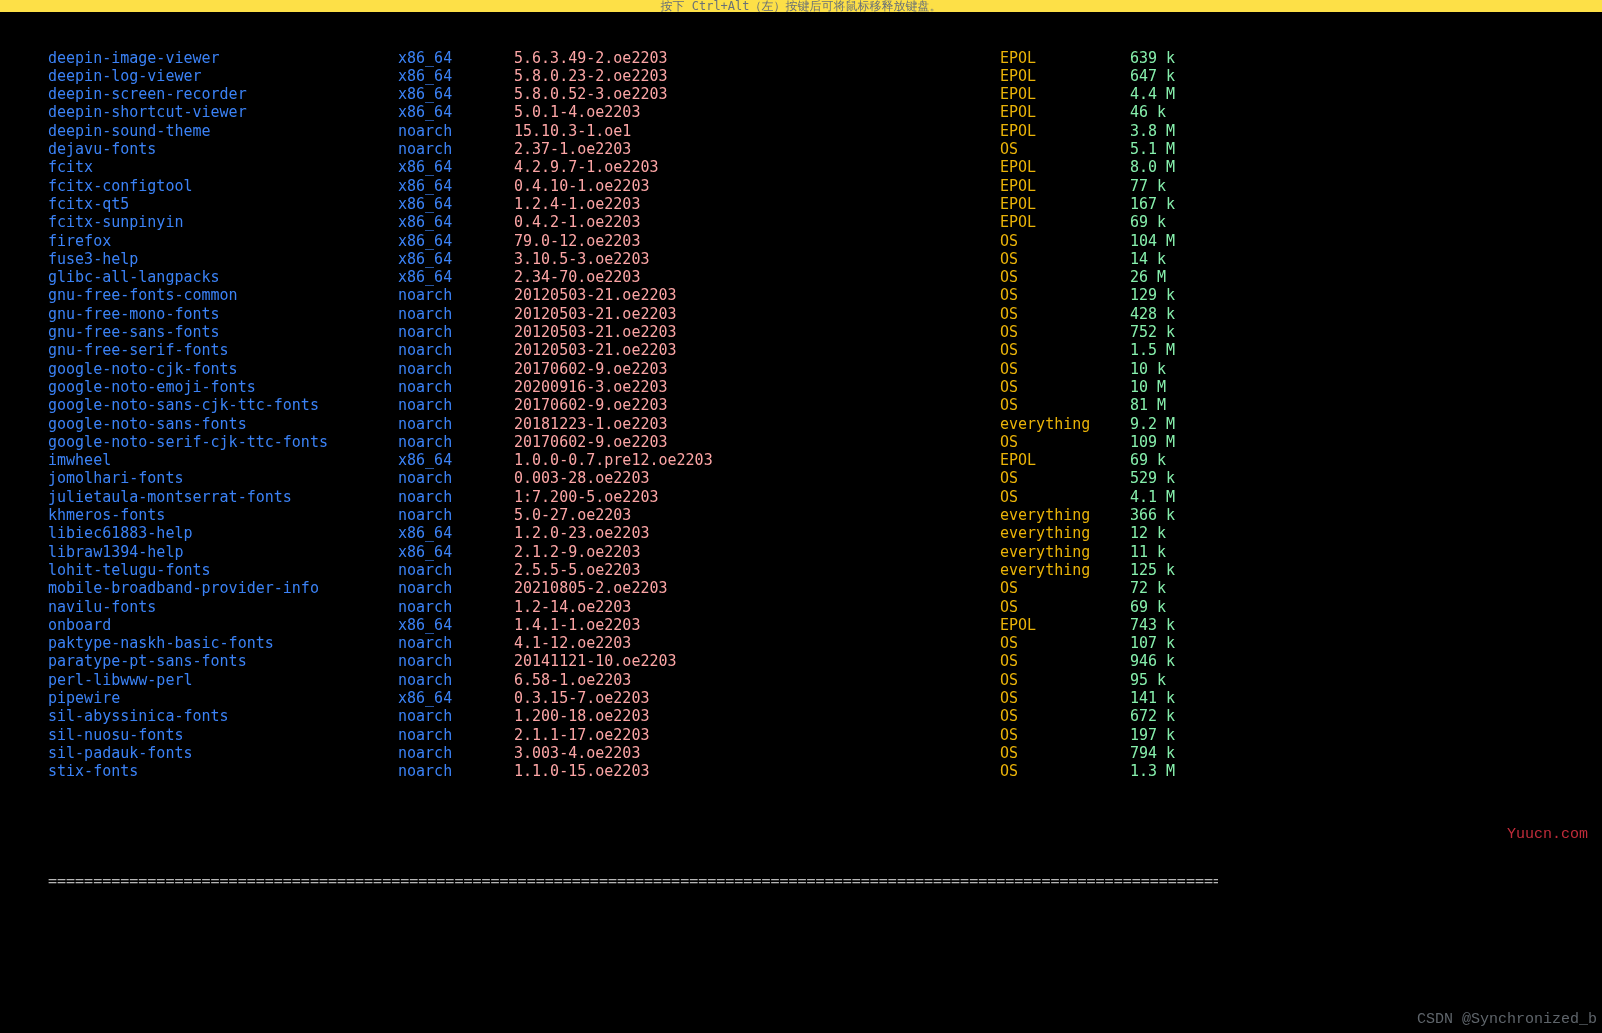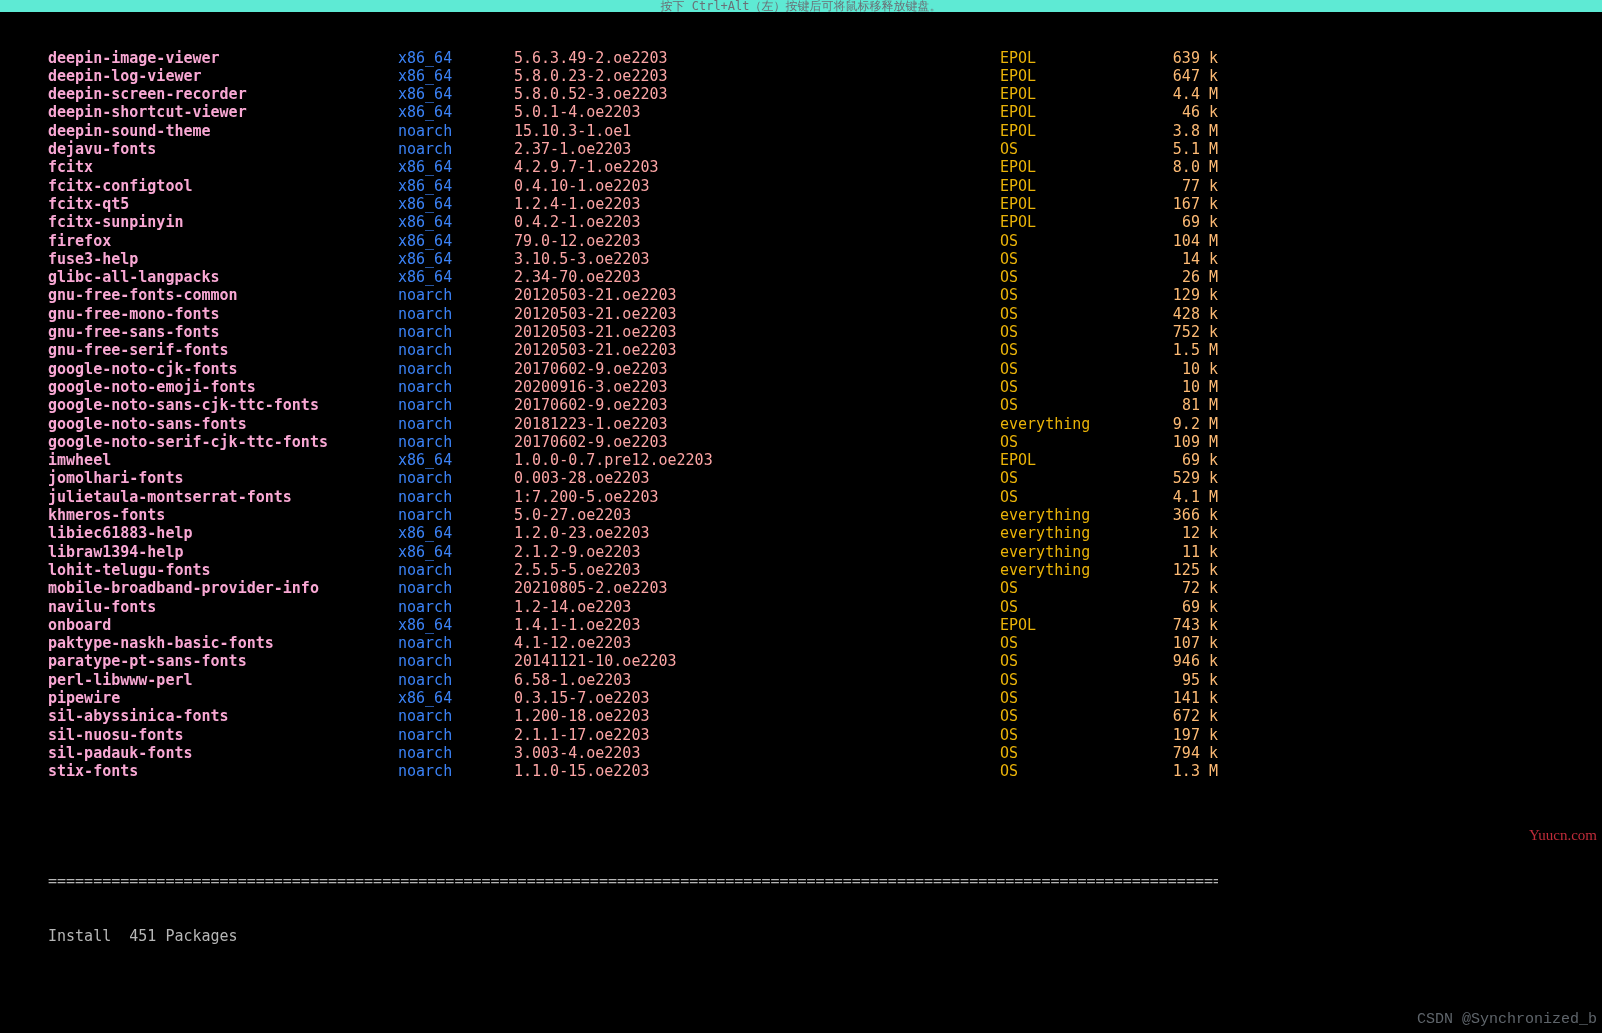--- a/index.html
+++ b/index.html
@@ -1,39 +1,38 @@
 <!DOCTYPE html>
 <html><head>
 <meta charset="utf-8">
 <style>
   html,body{margin:0;padding:0;background:#000;color:#ccc;font-family:"DejaVu Sans Mono","Consolas","Menlo",monospace;font-size:15px;line-height:18.3px;overflow:hidden;width:1602px;height:1033px}
-  .topbar{position:absolute;top:0;left:0;right:0;height:12px;background:#5eead4;color:#6a7177;font-size:12px;text-align:center;line-height:12px;white-space:nowrap;overflow:hidden}
+  .topbar{position:absolute;top:0;left:0;right:0;height:12px;background:#fde047;color:#6a7177;font-size:12px;text-align:center;line-height:12px;white-space:nowrap;overflow:hidden}
   .term{position:absolute;top:12px;left:48px;width:1170px;white-space:pre}
   .row{display:flex}
-  .c-name{width:350px;color:#f9a8d4;font-weight:bold}
+  .c-name{width:350px;color:#3b82f6;font-weight:normal}
   .c-arch{width:116px;color:#3b82f6}
   .c-ver{width:486px;color:#fca5a5}
   .c-repo{width:130px;color:#eab308}
-  .c-size{flex:1;text-align:right;color:#fdba74}
+  .c-size{flex:1;text-align:left;color:#86efac}
   .gray{color:#b6b6b6}
   .emptyrow{height:18.3px}
   .fill{letter-spacing:0;white-space:pre;color:#b6b6b6;width:1170px;overflow:hidden}
-  .wm1{position:absolute;right:5px;top:826px;color:#c12c3a;font-size:15px;font-family:Liberation Serif, serif}
+  .wm1{position:absolute;right:14px;top:826px;color:#c12c3a;font-size:15px;font-family:Liberation Mono, monospace}
   .wm2{position:absolute;right:5px;bottom:4px;color:#5f656b;font-size:15px;font-family:Liberation Mono, monospace}
 </style>
 </head>
 <body>
 
 <div class="topbar">按下 Ctrl+Alt（左）按键后可将鼠标移释放键盘。</div>
 
 <div class="term">
   <div id="rows"><div class="row"><span class="c-name">deepin-image-viewer</span><span class="c-arch">x86_64</span><span class="c-ver">5.6.3.49-2.oe2203</span><span class="c-repo">EPOL</span><span class="c-size">639 k</span></div><div class="row"><span class="c-name">deepin-log-viewer</span><span class="c-arch">x86_64</span><span class="c-ver">5.8.0.23-2.oe2203</span><span class="c-repo">EPOL</span><span class="c-size">647 k</span></div><div class="row"><span class="c-name">deepin-screen-recorder</span><span class="c-arch">x86_64</span><span class="c-ver">5.8.0.52-3.oe2203</span><span class="c-repo">EPOL</span><span class="c-size">4.4 M</span></div><div class="row"><span class="c-name">deepin-shortcut-viewer</span><span class="c-arch">x86_64</span><span class="c-ver">5.0.1-4.oe2203</span><span class="c-repo">EPOL</span><span class="c-size">46 k</span></div><div class="row"><span class="c-name">deepin-sound-theme</span><span class="c-arch">noarch</span><span class="c-ver">15.10.3-1.oe1</span><span class="c-repo">EPOL</span><span class="c-size">3.8 M</span></div><div class="row"><span class="c-name">dejavu-fonts</span><span class="c-arch">noarch</span><span class="c-ver">2.37-1.oe2203</span><span class="c-repo">OS</span><span class="c-size">5.1 M</span></div><div class="row"><span class="c-name">fcitx</span><span class="c-arch">x86_64</span><span class="c-ver">4.2.9.7-1.oe2203</span><span class="c-repo">EPOL</span><span class="c-size">8.0 M</span></div><div class="row"><span class="c-name">fcitx-configtool</span><span class="c-arch">x86_64</span><span class="c-ver">0.4.10-1.oe2203</span><span class="c-repo">EPOL</span><span class="c-size">77 k</span></div><div class="row"><span class="c-name">fcitx-qt5</span><span class="c-arch">x86_64</span><span class="c-ver">1.2.4-1.oe2203</span><span class="c-repo">EPOL</span><span class="c-size">167 k</span></div><div class="row"><span class="c-name">fcitx-sunpinyin</span><span class="c-arch">x86_64</span><span class="c-ver">0.4.2-1.oe2203</span><span class="c-repo">EPOL</span><span class="c-size">69 k</span></div><div class="row"><span class="c-name">firefox</span><span class="c-arch">x86_64</span><span class="c-ver">79.0-12.oe2203</span><span class="c-repo">OS</span><span class="c-size">104 M</span></div><div class="row"><span class="c-name">fuse3-help</span><span class="c-arch">x86_64</span><span class="c-ver">3.10.5-3.oe2203</span><span class="c-repo">OS</span><span class="c-size">14 k</span></div><div class="row"><span class="c-name">glibc-all-langpacks</span><span class="c-arch">x86_64</span><span class="c-ver">2.34-70.oe2203</span><span class="c-repo">OS</span><span class="c-size">26 M</span></div><div class="row"><span class="c-name">gnu-free-fonts-common</span><span class="c-arch">noarch</span><span class="c-ver">20120503-21.oe2203</span><span class="c-repo">OS</span><span class="c-size">129 k</span></div><div class="row"><span class="c-name">gnu-free-mono-fonts</span><span class="c-arch">noarch</span><span class="c-ver">20120503-21.oe2203</span><span class="c-repo">OS</span><span class="c-size">428 k</span></div><div class="row"><span class="c-name">gnu-free-sans-fonts</span><span class="c-arch">noarch</span><span class="c-ver">20120503-21.oe2203</span><span class="c-repo">OS</span><span class="c-size">752 k</span></div><div class="row"><span class="c-name">gnu-free-serif-fonts</span><span class="c-arch">noarch</span><span class="c-ver">20120503-21.oe2203</span><span class="c-repo">OS</span><span class="c-size">1.5 M</span></div><div class="row"><span class="c-name">google-noto-cjk-fonts</span><span class="c-arch">noarch</span><span class="c-ver">20170602-9.oe2203</span><span class="c-repo">OS</span><span class="c-size">10 k</span></div><div class="row"><span class="c-name">google-noto-emoji-fonts</span><span class="c-arch">noarch</span><span class="c-ver">20200916-3.oe2203</span><span class="c-repo">OS</span><span class="c-size">10 M</span></div><div class="row"><span class="c-name">google-noto-sans-cjk-ttc-fonts</span><span class="c-arch">noarch</span><span class="c-ver">20170602-9.oe2203</span><span class="c-repo">OS</span><span class="c-size">81 M</span></div><div class="row"><span class="c-name">google-noto-sans-fonts</span><span class="c-arch">noarch</span><span class="c-ver">20181223-1.oe2203</span><span class="c-repo">everything</span><span class="c-size">9.2 M</span></div><div class="row"><span class="c-name">google-noto-serif-cjk-ttc-fonts</span><span class="c-arch">noarch</span><span class="c-ver">20170602-9.oe2203</span><span class="c-repo">OS</span><span class="c-size">109 M</span></div><div class="row"><span class="c-name">imwheel</span><span class="c-arch">x86_64</span><span class="c-ver">1.0.0-0.7.pre12.oe2203</span><span class="c-repo">EPOL</span><span class="c-size">69 k</span></div><div class="row"><span class="c-name">jomolhari-fonts</span><span class="c-arch">noarch</span><span class="c-ver">0.003-28.oe2203</span><span class="c-repo">OS</span><span class="c-size">529 k</span></div><div class="row"><span class="c-name">julietaula-montserrat-fonts</span><span class="c-arch">noarch</span><span class="c-ver">1:7.200-5.oe2203</span><span class="c-repo">OS</span><span class="c-size">4.1 M</span></div><div class="row"><span class="c-name">khmeros-fonts</span><span class="c-arch">noarch</span><span class="c-ver">5.0-27.oe2203</span><span class="c-repo">everything</span><span class="c-size">366 k</span></div><div class="row"><span class="c-name">libiec61883-help</span><span class="c-arch">x86_64</span><span class="c-ver">1.2.0-23.oe2203</span><span class="c-repo">everything</span><span class="c-size">12 k</span></div><div class="row"><span class="c-name">libraw1394-help</span><span class="c-arch">x86_64</span><span class="c-ver">2.1.2-9.oe2203</span><span class="c-repo">everything</span><span class="c-size">11 k</span></div><div class="row"><span class="c-name">lohit-telugu-fonts</span><span class="c-arch">noarch</span><span class="c-ver">2.5.5-5.oe2203</span><span class="c-repo">everything</span><span class="c-size">125 k</span></div><div class="row"><span class="c-name">mobile-broadband-provider-info</span><span class="c-arch">noarch</span><span class="c-ver">20210805-2.oe2203</span><span class="c-repo">OS</span><span class="c-size">72 k</span></div><div class="row"><span class="c-name">navilu-fonts</span><span class="c-arch">noarch</span><span class="c-ver">1.2-14.oe2203</span><span class="c-repo">OS</span><span class="c-size">69 k</span></div><div class="row"><span class="c-name">onboard</span><span class="c-arch">x86_64</span><span class="c-ver">1.4.1-1.oe2203</span><span class="c-repo">EPOL</span><span class="c-size">743 k</span></div><div class="row"><span class="c-name">paktype-naskh-basic-fonts</span><span class="c-arch">noarch</span><span class="c-ver">4.1-12.oe2203</span><span class="c-repo">OS</span><span class="c-size">107 k</span></div><div class="row"><span class="c-name">paratype-pt-sans-fonts</span><span class="c-arch">noarch</span><span class="c-ver">20141121-10.oe2203</span><span class="c-repo">OS</span><span class="c-size">946 k</span></div><div class="row"><span class="c-name">perl-libwww-perl</span><span class="c-arch">noarch</span><span class="c-ver">6.58-1.oe2203</span><span class="c-repo">OS</span><span class="c-size">95 k</span></div><div class="row"><span class="c-name">pipewire</span><span class="c-arch">x86_64</span><span class="c-ver">0.3.15-7.oe2203</span><span class="c-repo">OS</span><span class="c-size">141 k</span></div><div class="row"><span class="c-name">sil-abyssinica-fonts</span><span class="c-arch">noarch</span><span class="c-ver">1.200-18.oe2203</span><span class="c-repo">OS</span><span class="c-size">672 k</span></div><div class="row"><span class="c-name">sil-nuosu-fonts</span><span class="c-arch">noarch</span><span class="c-ver">2.1.1-17.oe2203</span><span class="c-repo">OS</span><span class="c-size">197 k</span></div><div class="row"><span class="c-name">sil-padauk-fonts</span><span class="c-arch">noarch</span><span class="c-ver">3.003-4.oe2203</span><span class="c-repo">OS</span><span class="c-size">794 k</span></div><div class="row"><span class="c-name">stix-fonts</span><span class="c-arch">noarch</span><span class="c-ver">1.1.0-15.oe2203</span><span class="c-repo">OS</span><span class="c-size">1.3 M</span></div></div>
   <div class="emptyrow"></div>
   <div class="fill" id="separator">==================================================================================================================================</div>
-  <div class="gray">Install  451 Packages</div>
   
   
   
   
 </div>
 
 <div class="wm1">Yuucn.com</div>
 <div class="wm2">CSDN @Synchronized_b</div>
 
 </body></html>

